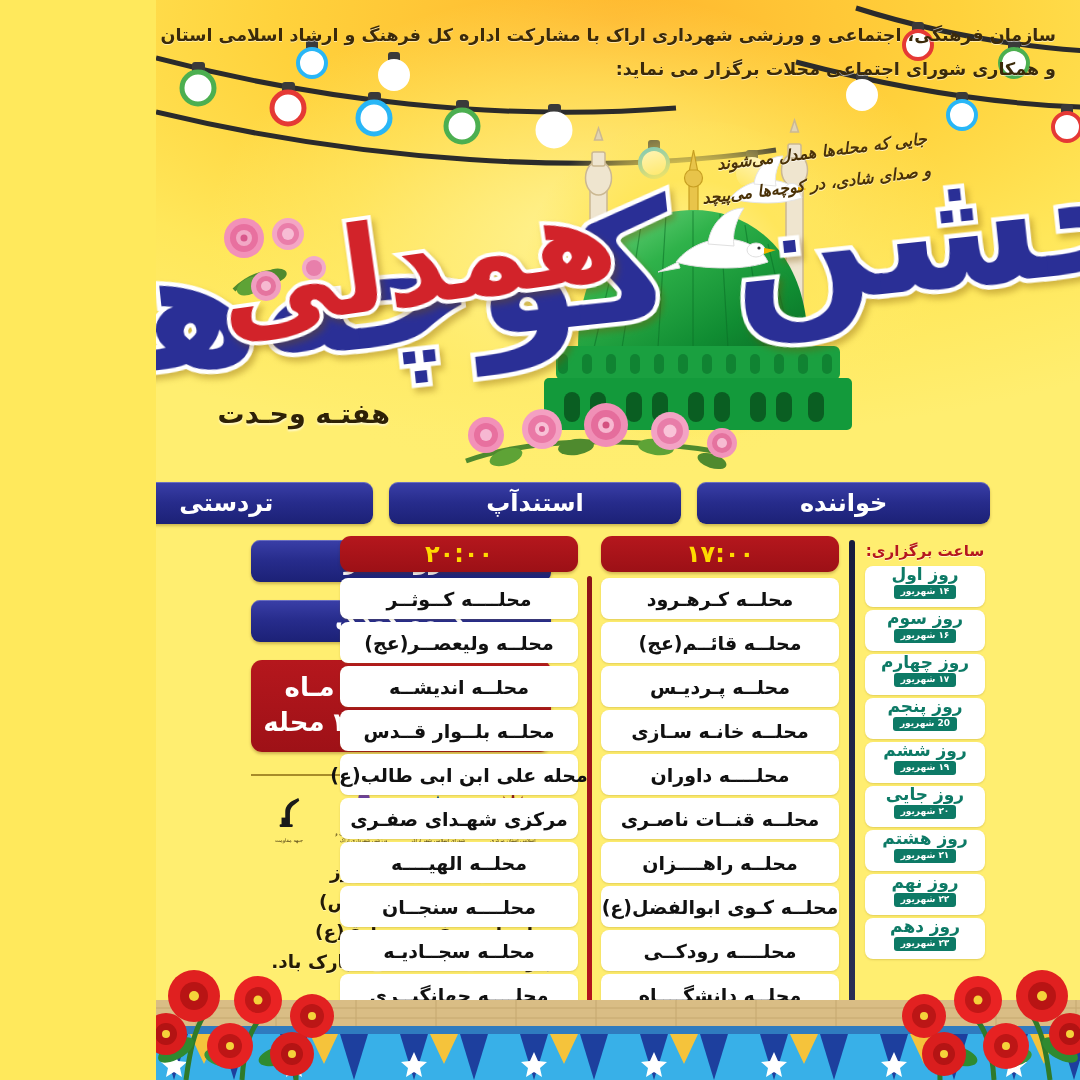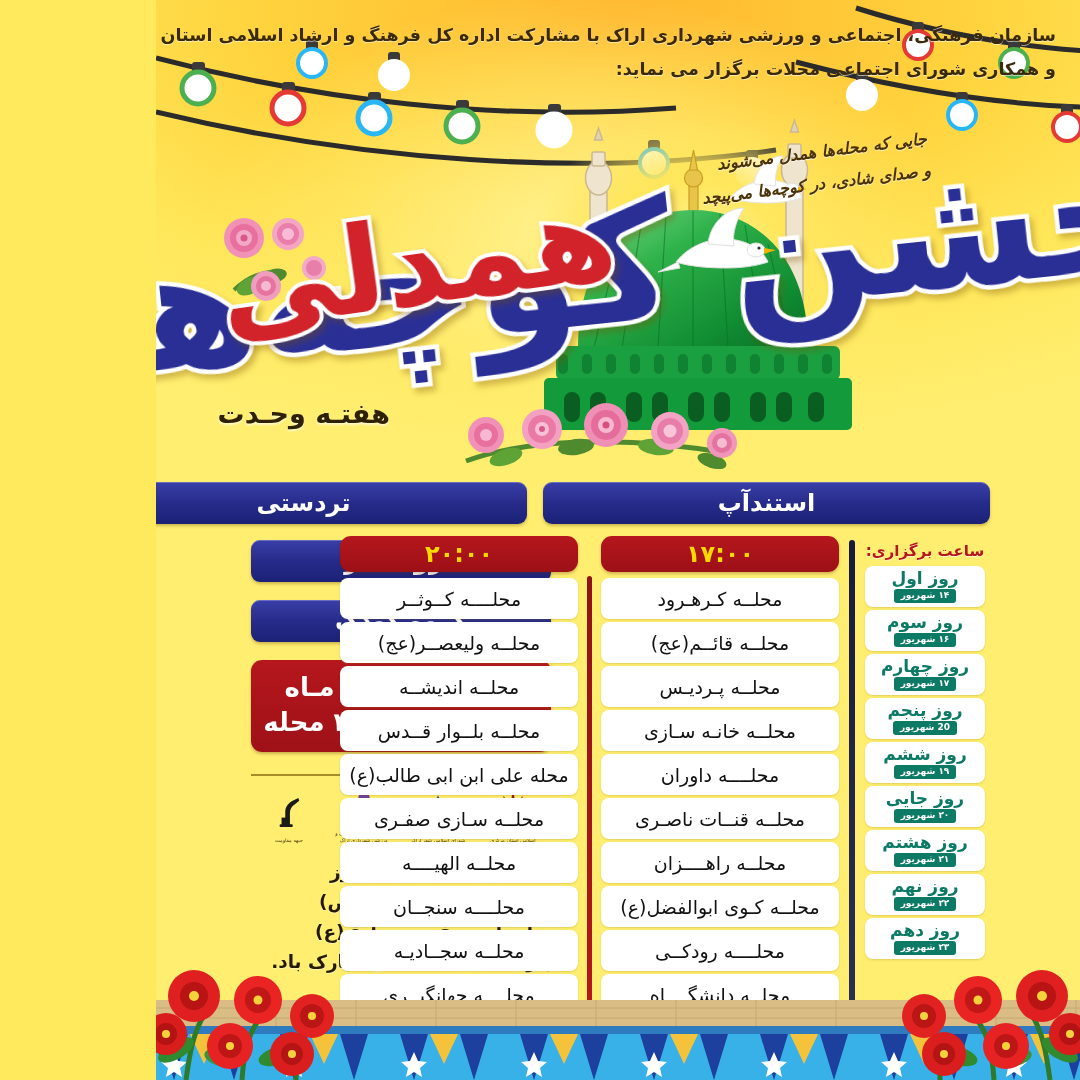--- a/index.html
+++ b/index.html
@@ -143,21 +143,21 @@
   .sched { position: absolute; right: 95px; top: 536px; z-index: 15; display: flex; direction: rtl; gap: 0; }
   .col-days { width: 120px; }
   .hours-label {
     color: #b5171d; font-size: 15px; font-weight: bold; text-align: center;
     height: 30px; line-height: 30px; direction: rtl;
     text-shadow: 0 1px 0 rgba(255,255,255,0.6);
   }
   .day-cell {
     height: 41px; margin-bottom: 3px;
     background: #ffffff; border-radius: 8px;
-    display: flex; flex-direction: column; align-items: center; justify-content: center;
+    display: flex; flex-direction: column; align-items: center; 
     box-shadow: 0 1px 2px rgba(140,110,20,0.25);
   }
   .day-name { color: #0d7a66; font-size: 17px; font-weight: bold; line-height: 1; direction: rtl; }
   .day-date {
     margin-top: 2px; background: #0d7a66; color: #ffffff;
     font-size: 9px; font-weight: bold; padding: 1px 7px; border-radius: 3px;
     direction: rtl; line-height: 1.3;
   }
 
   .vrule-dark { width: 6px; background: linear-gradient(180deg,#171c3e,#2a2f55); margin: 4px 10px 0; border-radius: 3px; height: 470px; }
@@ -171,21 +171,21 @@
     color: #ffd900; font-size: 24px; font-weight: bold;
     display: flex; align-items: center; justify-content: center;
     box-shadow: 0 2px 3px rgba(90,40,0,0.28);
     letter-spacing: 1px;
     text-align: right;
   }
   .hood-cell {
     height: 41px; margin-bottom: 3px;
     background: #ffffff; border-radius: 8px;
     display: flex; align-items: center; justify-content: center;
-    color: #111111; font-size: 19px; font-weight: normal; direction: rtl;
+    color: #111111; font-size: 19px; font-weight: bold; direction: rtl;
     box-shadow: 0 1px 2px rgba(140,110,20,0.25);
     white-space: nowrap;
   }
 
   
   .flowers-tl { position: absolute; left: 58px; top: 190px; width: 130px; height: 130px; z-index: 11; }
   .flowers-mid { position: absolute; left: 300px; top: 395px; width: 300px; height: 90px; z-index: 13; }
   .bottom-band { position: absolute; left: 0; bottom: 0; width: 1080px; height: 80px; z-index: 16; }
   .flowers-bl { position: absolute; left: -10px; bottom: 0; width: 190px; height: 150px; z-index: 18; }
   .flowers-br { position: absolute; right: -10px; bottom: 0; width: 190px; height: 150px; z-index: 18; }
@@ -439,20 +439,21 @@
   <div class="title-wrap">
     <div class="title-main">جشن کوچه‌های</div>
     <div class="title-red">همدلی</div>
   </div>
 
   <div class="unity">
     <div>هفتـه وحـدت</div>
   </div>
 
   <div class="cat-row">
+    <div class="cat-btn">خواننده</div>
     <div class="cat-btn">استندآپ</div>
     <div class="cat-btn">تردستی</div>
   </div>
 
   <div class="left-col">
     <div class="left-btn">گروه طنز</div>
     <div class="left-btn">گروه کودک</div>
 
     <div class="date-box">
       <div>از ۱۴ شهریور مـاه</div>
@@ -580,21 +581,21 @@
     <div class="vrule-red"></div>
 
     <div class="col-hall">
       <div class="time-head">۲۰:۰۰</div>
       <div id="col20-host">
           <div class="hood-cell">محلــــه کــوثــر</div>
           <div class="hood-cell">محلــه  ولیعصــر(عج)</div>
           <div class="hood-cell">محلــه  اندیشــه</div>
           <div class="hood-cell">محلــه  بلــوار قــدس</div>
           <div class="hood-cell">محله علی ابن ابی طالب(ع)</div>
-          <div class="hood-cell">محلــه سـازی صفـری</div>
+          <div class="hood-cell">مرکزی شهـدای صفـری</div>
           <div class="hood-cell">محلــه  الهیــــه</div>
           <div class="hood-cell">محلــــه سنجــان</div>
           <div class="hood-cell">محلــه  سجــادیـه</div>
           <div class="hood-cell">محلــــه  جهانگیــری</div>
         </div>
     </div>
   </div>
 
   <svg class="bottom-band" viewBox="0 0 1080 80" preserveAspectRatio="none">
     <rect x="0" y="0" width="1080" height="26" fill="#d9bd85"></rect>

